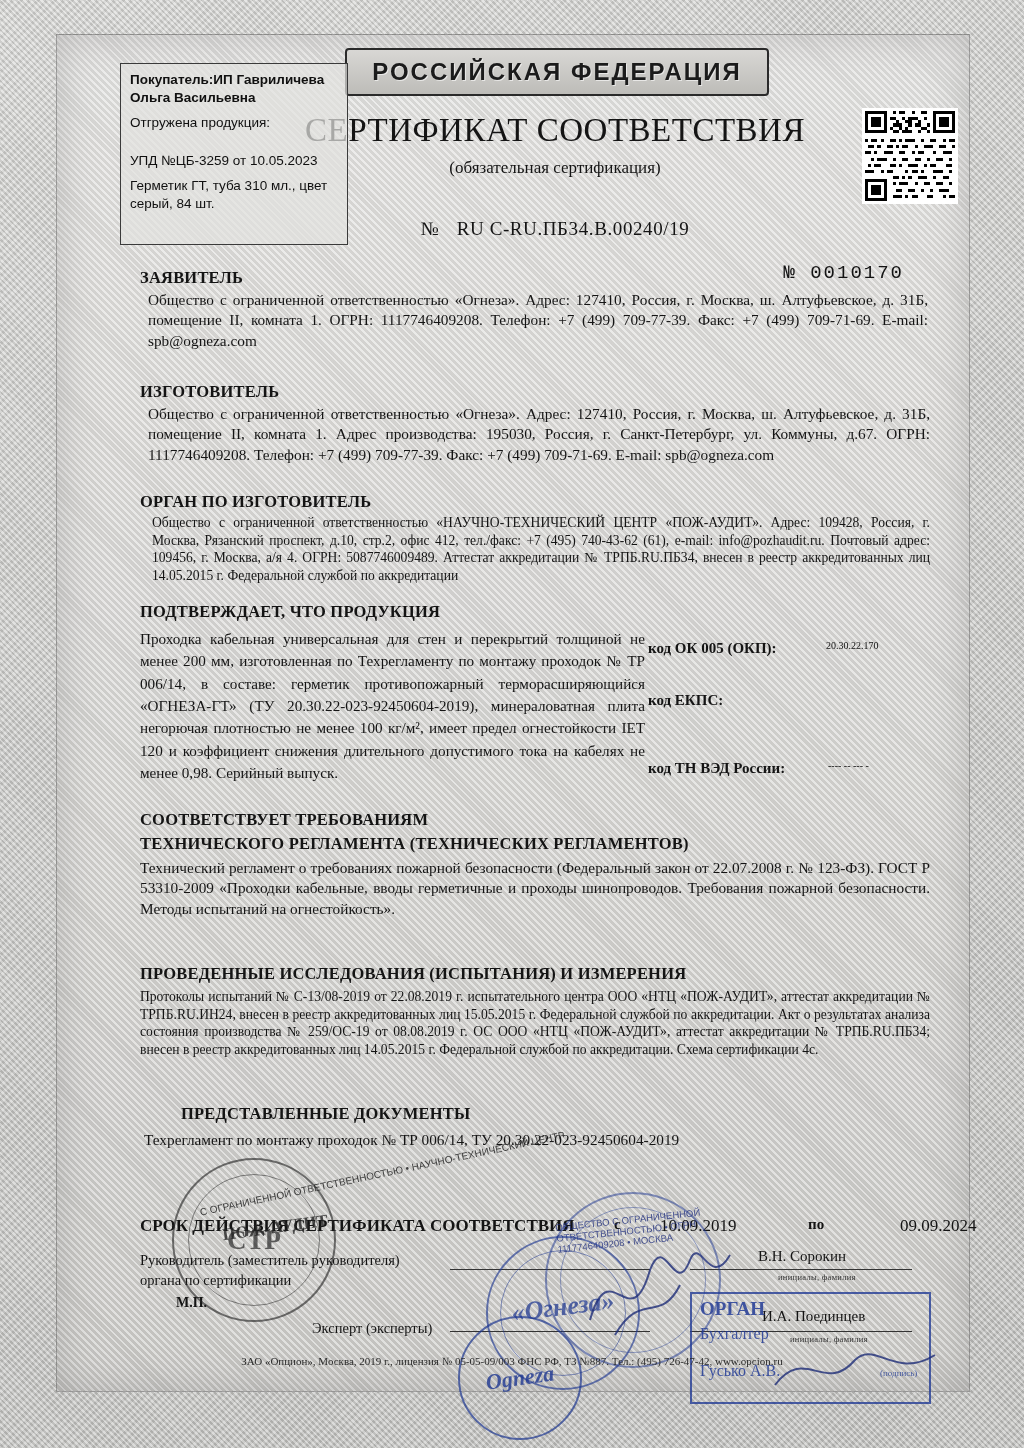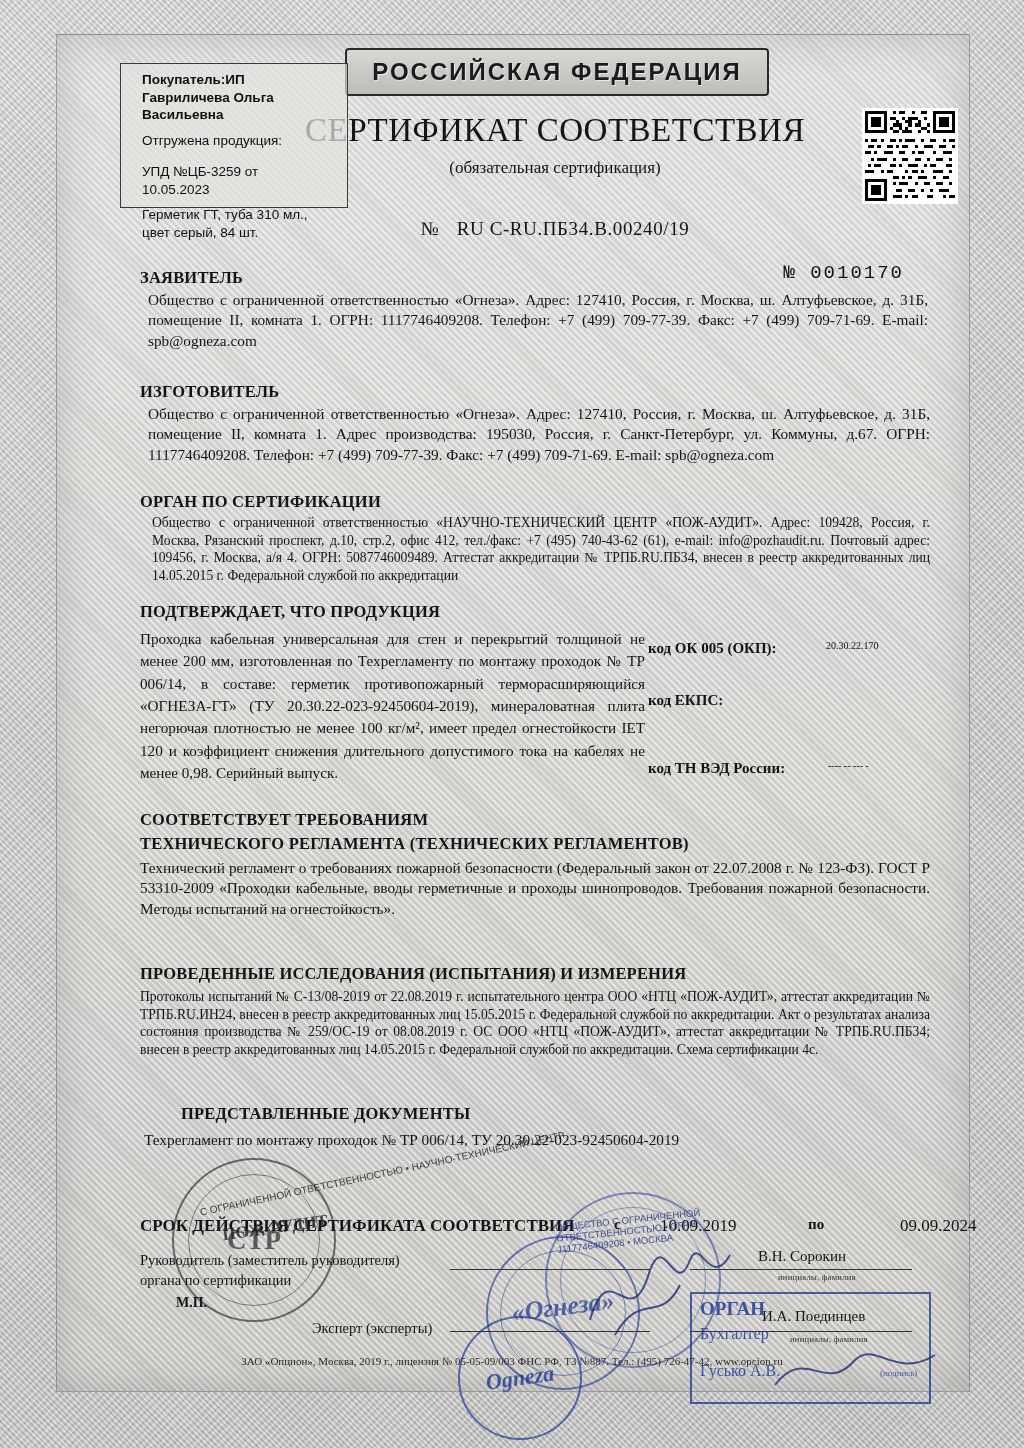--- a/index.html
+++ b/index.html
@@ -51,29 +51,29 @@
     font-size:17px;
   }
   .cert-no{
     position:absolute;left:270px;top:218px;width:570px;text-align:center;
     font-size:19px;letter-spacing:.6px;
   }
   .cert-no .lbl{margin-right:12px;}
 
   
   .buyer-box{
-    position:absolute;left:120px;top:63px;width:228px;height:145px;
+    position:absolute;left:120px;top:63px;width:228px;height:182px;
     border:1px solid #3a3a3a;
     background:rgba(226,226,223,.72);
-    padding:7px 21px;box-sizing:border-box;
+    padding:7px 9px;box-sizing:border-box;
     font-family:"Liberation Sans", sans-serif;
     font-size:13.5px;line-height:1.3;color:#101010;
   }
   .buyer-box .b1{font-weight:bold;margin-bottom:8px;}
-  .buyer-box .b2{margin-bottom:14px;}
+  .buyer-box .b2{margin-bottom:20px;}
   .buyer-box .b3{margin-bottom:8px;}
   .buyer-box .b4{}
 
   
   .qr{
     position:absolute;right:66px;top:108px;width:96px;height:96px;
     background:#fff;padding:3px;box-sizing:border-box;
   }
   .qr svg{display:block;}
 
@@ -320,21 +320,21 @@
     </div>
 
     <div class="reg-no">№ 0010170</div>
 
     <div class="sec-h" style="top:268px;">ЗАЯВИТЕЛЬ</div>
     <div class="par" style="left:148px;top:290px;width:780px;">Общество с ограниченной ответственностью «Огнеза». Адрес: 127410, Россия, г. Москва, ш. Алтуфьевское, д. 31Б, помещение II, комната 1. ОГРН: 1117746409208. Телефон: +7 (499) 709-77-39. Факс: +7 (499) 709-71-69. E-mail: spb@ogneza.com</div>
 
     <div class="sec-h" style="top:382px;">ИЗГОТОВИТЕЛЬ</div>
     <div class="par" style="left:148px;top:404px;width:782px;">Общество с ограниченной ответственностью «Огнеза». Адрес: 127410, Россия, г. Москва, ш. Алтуфьевское, д. 31Б, помещение II, комната 1. Адрес производства: 195030, Россия, г. Санкт-Петербург, ул. Коммуны, д.67. ОГРН: 1117746409208. Телефон: +7 (499) 709-77-39. Факс: +7 (499) 709-71-69. E-mail: spb@ogneza.com</div>
 
-    <div class="sec-h" style="top:492px;">ОРГАН ПО СЕРТИФИКАЦИИ</div>
+    <div class="sec-h" style="top:492px;">ОРГАН ПО ИЗГОТОВИТЕЛЬ</div>
     <div class="par small" style="left:152px;top:514px;width:778px;">Общество с ограниченной ответственностью «НАУЧНО-ТЕХНИЧЕСКИЙ ЦЕНТР «ПОЖ-АУДИТ». Адрес: 109428, Россия, г. Москва, Рязанский проспект, д.10, стр.2, офис 412, тел./факс: +7 (495) 740-43-62 (61), e-mail: info@pozhaudit.ru. Почтовый адрес: 109456, г. Москва, а/я 4. ОГРН: 5087746009489. Аттестат аккредитации № ТРПБ.RU.ПБ34, внесен в реестр аккредитованных лиц 14.05.2015 г. Федеральной службой по аккредитации</div>
 
     <div class="sec-h" style="top:602px;">ПОДТВЕРЖДАЕТ, ЧТО ПРОДУКЦИЯ</div>
     <div class="prod">Проходка кабельная универсальная для стен и перекрытий толщиной не менее 200 мм, изготовленная по Техрегламенту по монтажу проходок № ТР 006/14, в составе: герметик противопожарный терморасширяющийся «ОГНЕЗА-ГТ» (ТУ 20.30.22-023-92450604-2019), минераловатная плита негорючая плотностью не менее 100 кг/м², имеет предел огнестойкости IET 120 и коэффициент снижения длительного допустимого тока на кабелях не менее 0,98. Серийный выпуск.</div>
 
     <div class="code-row" style="left:648px;top:640px;">
       <span class="code-lbl">код ОК 005 (ОКП):</span>
     </div>
     <div class="code-val" style="left:826px;top:640px;">20.30.22.170</div>
 

